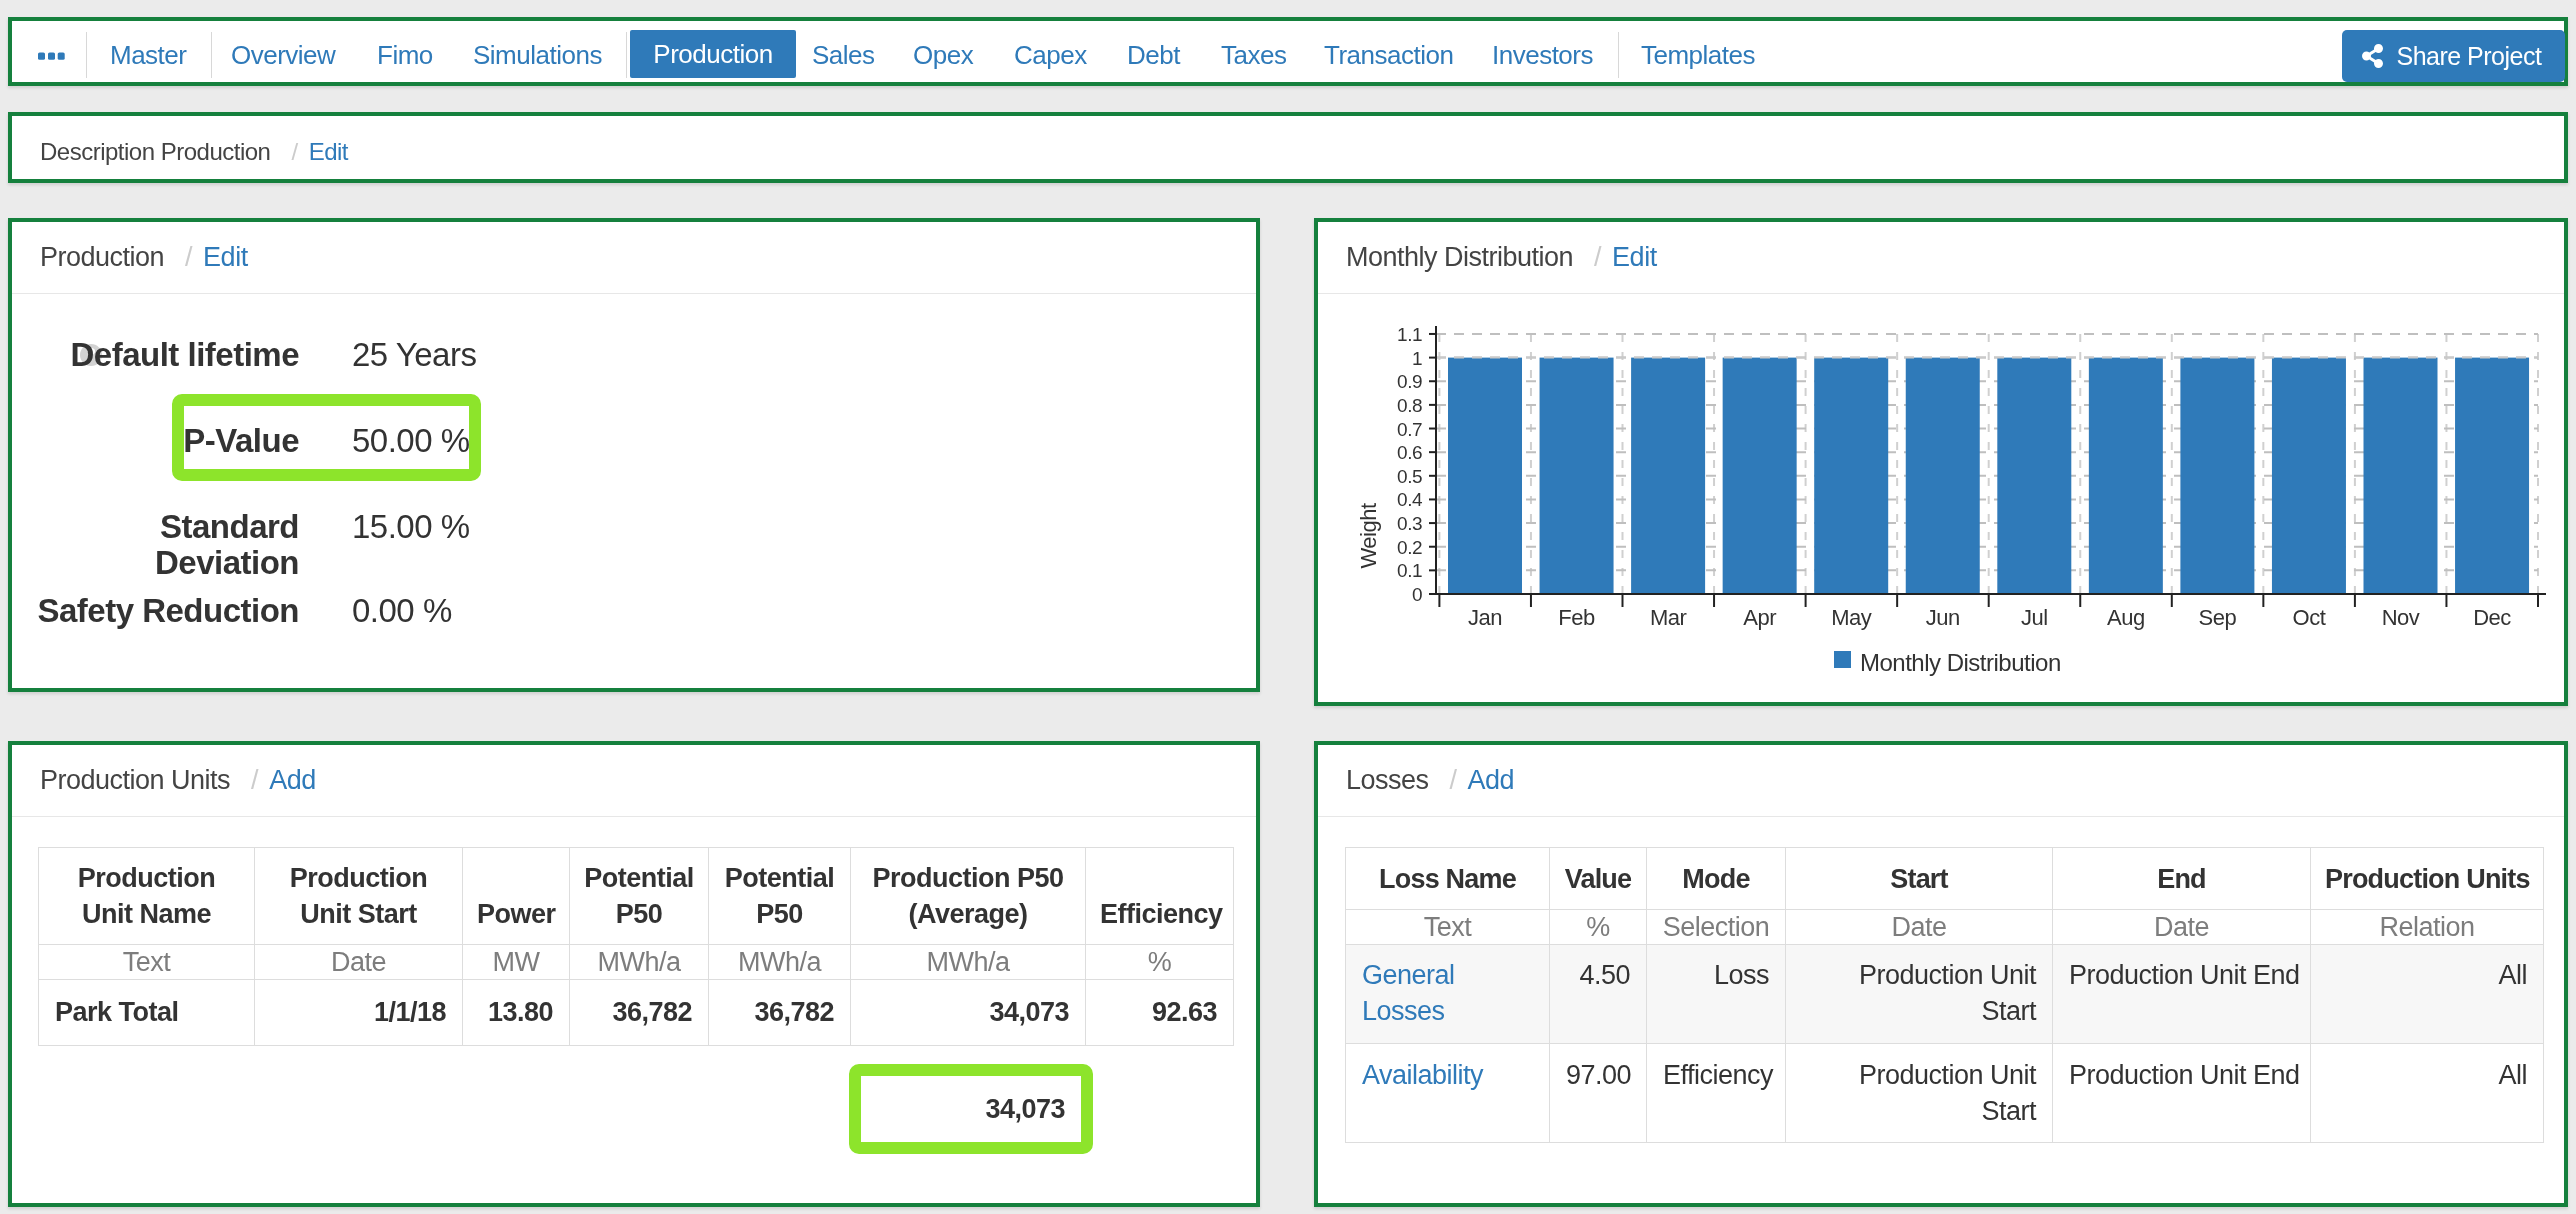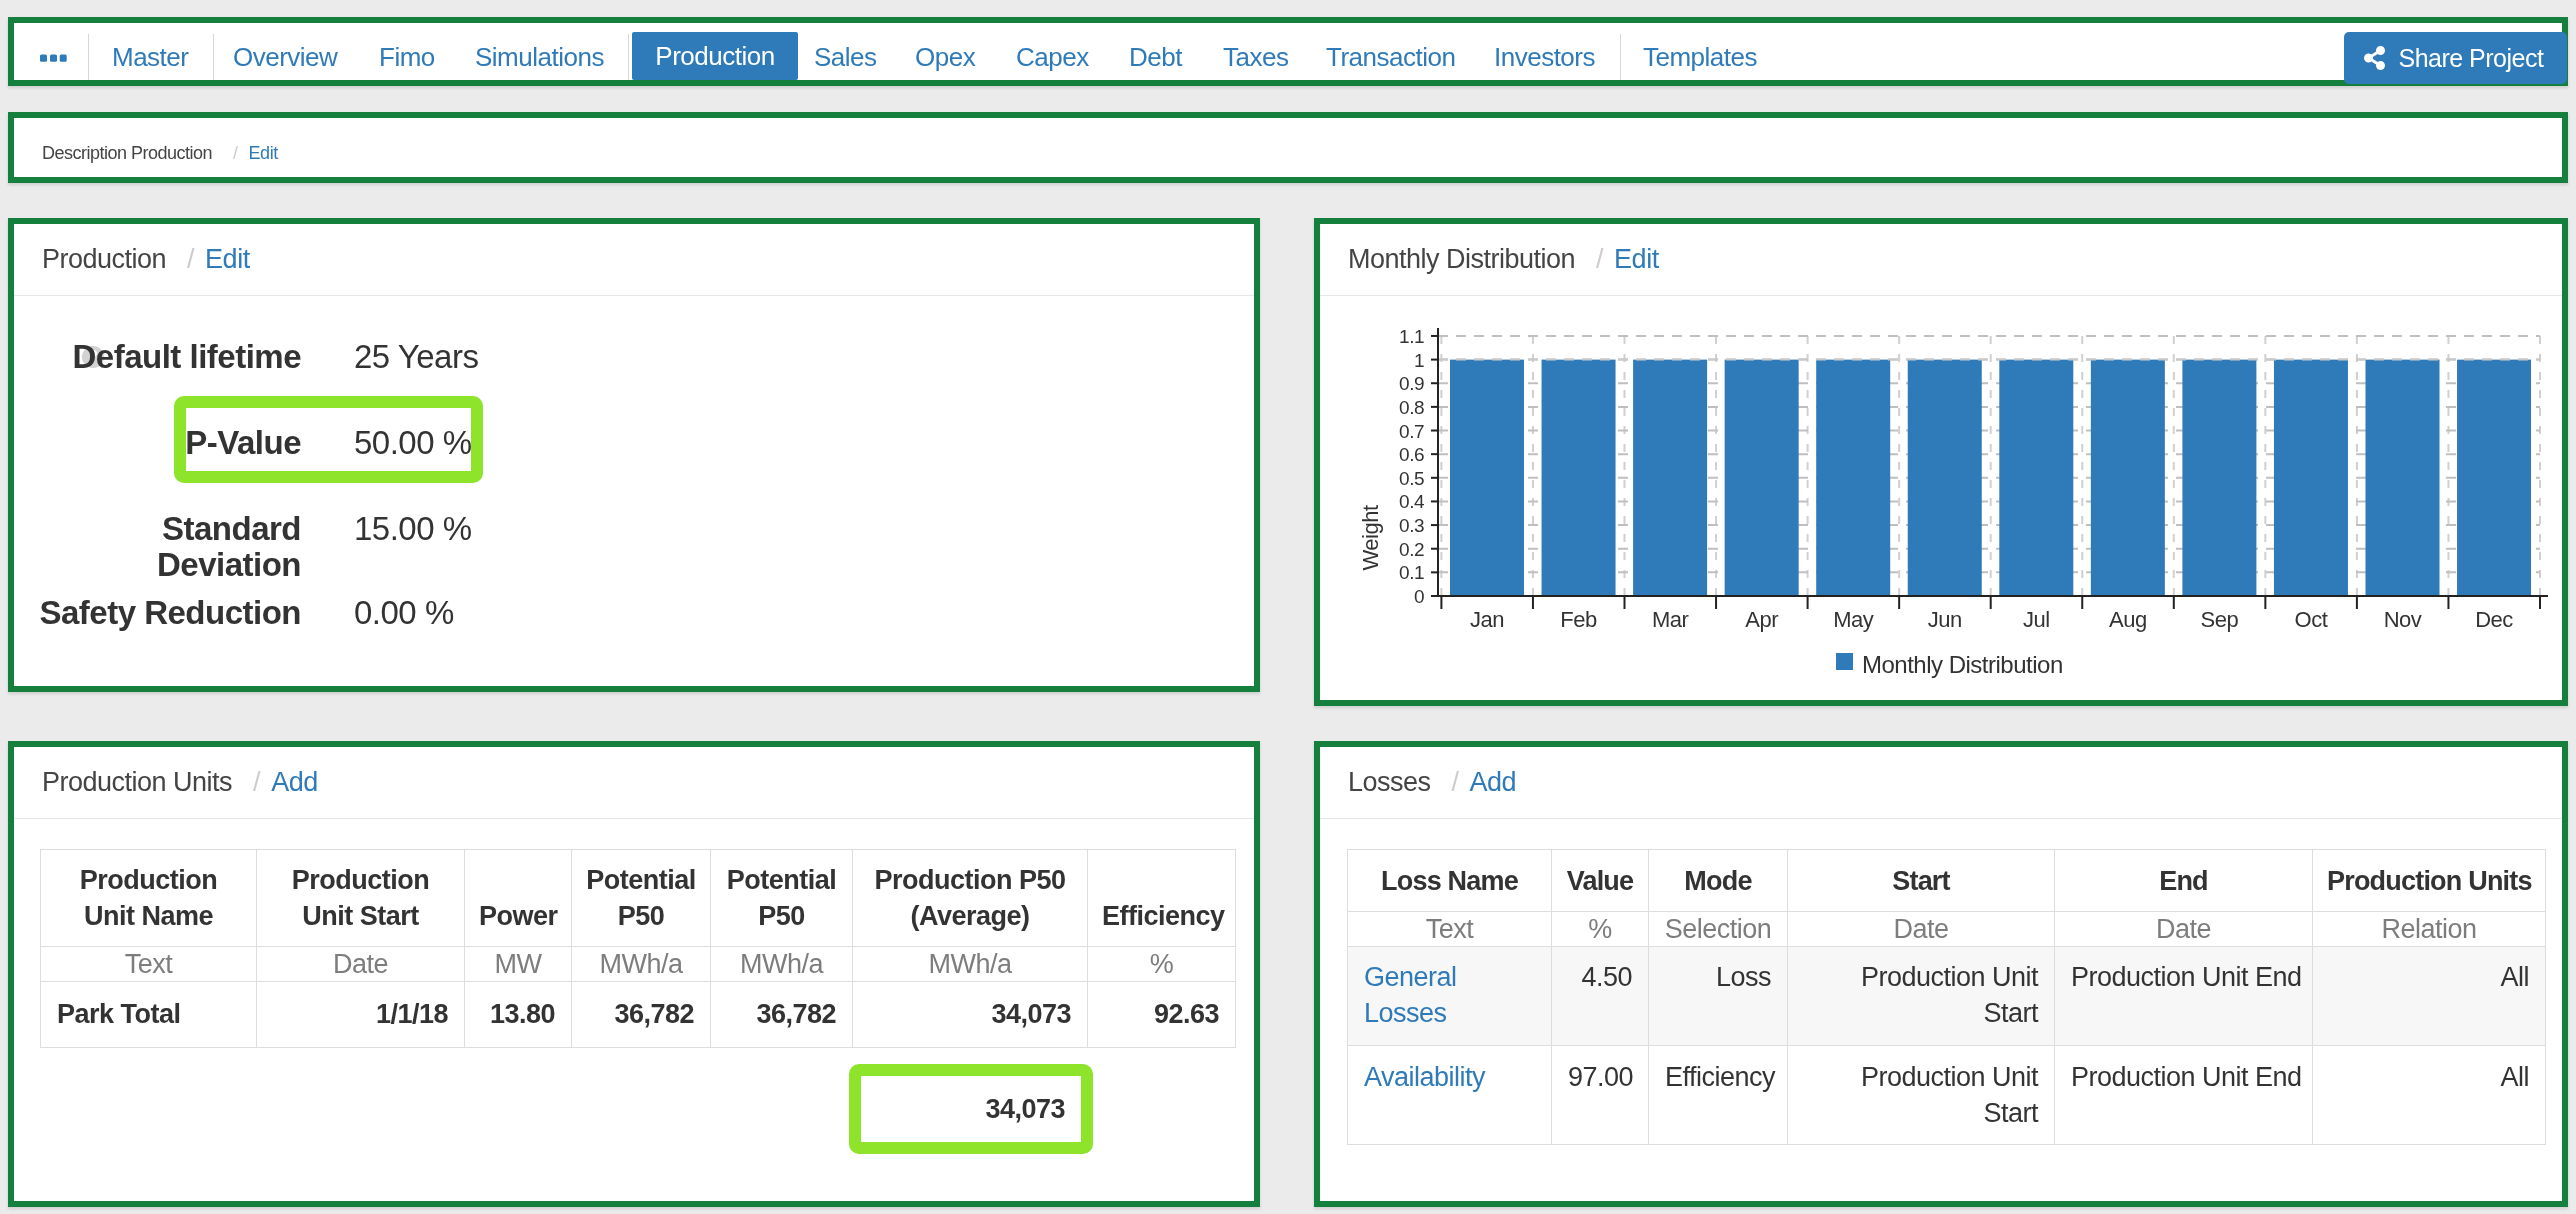--- a/index.html
+++ b/index.html
@@ -1,17 +1,17 @@
 <!DOCTYPE html>
 <html><head>
 <meta charset="utf-8">
 <style>
   * { margin:0; padding:0; box-sizing:border-box; }
   html,body { overflow:hidden; width:2576px; height:1214px; background:#ebebeb; font-family:"Liberation Sans", sans-serif; color:#333; letter-spacing:-0.5px; }
-  .card { position:absolute; background:#fff; border:6px solid #15803d; box-shadow:0 2px 3px rgba(0,0,0,.12); }
+  .card { position:absolute; background:#fff; border:4px solid #15803d; box-shadow:0 2px 3px rgba(0,0,0,.12); }
   .hdr { position:absolute; left:28px; top:0; height:71px; line-height:71px; font-size:27px; color:#444; white-space:nowrap; }
   .hdr .sl { color:#ccc; margin:0 11px 0 21px; }
   .hdr a, a { color:#2f7ab9; text-decoration:none; }
   .divider { position:absolute; left:0; right:0; top:71px; height:1px; background:#e7e7e7; }
 
   
   #nav { left:8px; top:17px; width:2560px; height:69px; }
   #nav .lnk { position:absolute; top:0; height:69px; line-height:69px; font-size:26px; color:#2f7ab9; white-space:nowrap; }
   #nav .vsep { position:absolute; top:11px; height:46px; width:1px; background:#d8d8d8; }
   #dots { position:absolute; left:18px; top:24px; width:42px; height:20px; }
@@ -72,21 +72,21 @@
   <div class="vsep" style="left:1606px"></div>
   <span class="lnk" style="left:1629px">Templates</span>
   <div id="share"><span style="margin-left:20px">
     <svg width="21" height="24" viewBox="0 0 448 512" fill="#fff">
           <path d="M352 320c-22.608 0-43.387 7.819-59.79 20.895l-102.486-64.054a96.551 96.551 0 0 0 0-41.683l102.486-64.054C308.613 184.181 329.392 192 352 192c53.019 0 96-42.981 96-96S405.019 0 352 0s-96 42.981-96 96c0 7.158.79 14.13 2.276 20.841L155.79 180.895C139.387 167.819 118.608 160 96 160c-53.019 0-96 42.981-96 96s42.981 96 96 96c22.608 0 43.387-7.819 59.79-20.895l102.486 64.054A96.301 96.301 0 0 0 256 416c0 53.019 42.981 96 96 96s96-42.981 96-96-42.981-96-96-96z"></path>
         </svg>
   </span>Share Project</div>
 </div>
 
 <div class="card" id="crumb" style="left:8px; top:112px; width:2560px; height:71px;">
-  <div class="hdr" style="font-size:18px;">Description Production<span class="sl">/</span><a>Edit</a></div>
+  <div class="hdr" style="font-size:24px;">Description Production<span class="sl">/</span><a>Edit</a></div>
 </div>
 
 <div class="card" id="prod">
   <div class="hdr">Production<span class="sl">/</span><a>Edit</a></div>
   <div class="divider"></div>
   <div class="qicon" style="left:68px; top:122px;">?</div>
   <div class="frow flab" style="left:10px; top:115px; width:277px;">Default lifetime</div>
   <div class="frow" style="left:340px; top:115px;">25 Years</div>
   <div class="gbox" style="left:160px; top:172px; width:309px; height:87px;"></div>
   <div class="frow flab" style="left:10px; top:201px; width:277px;">P-Value</div>

